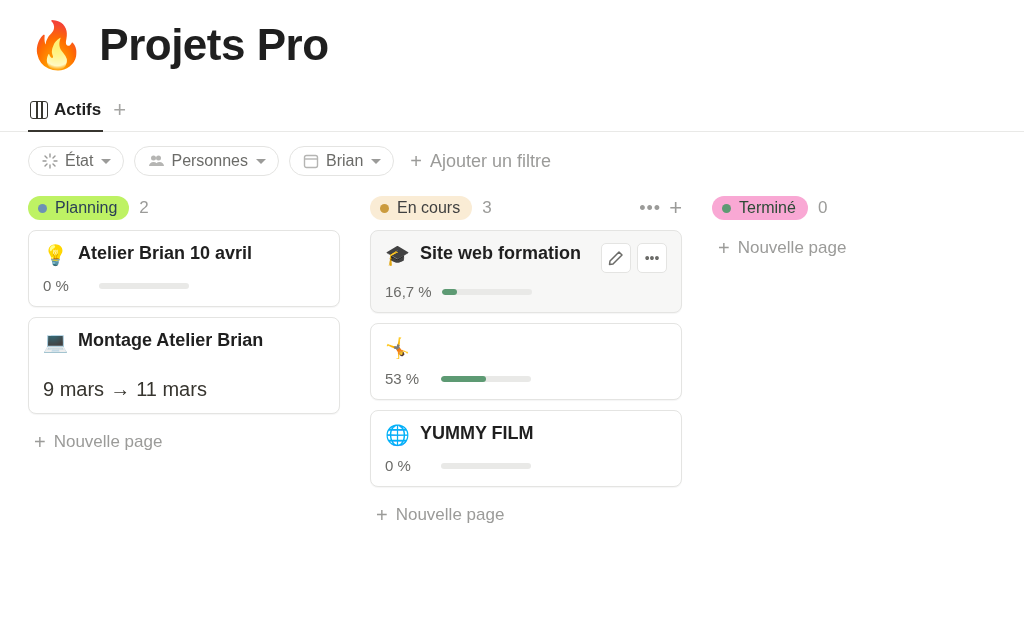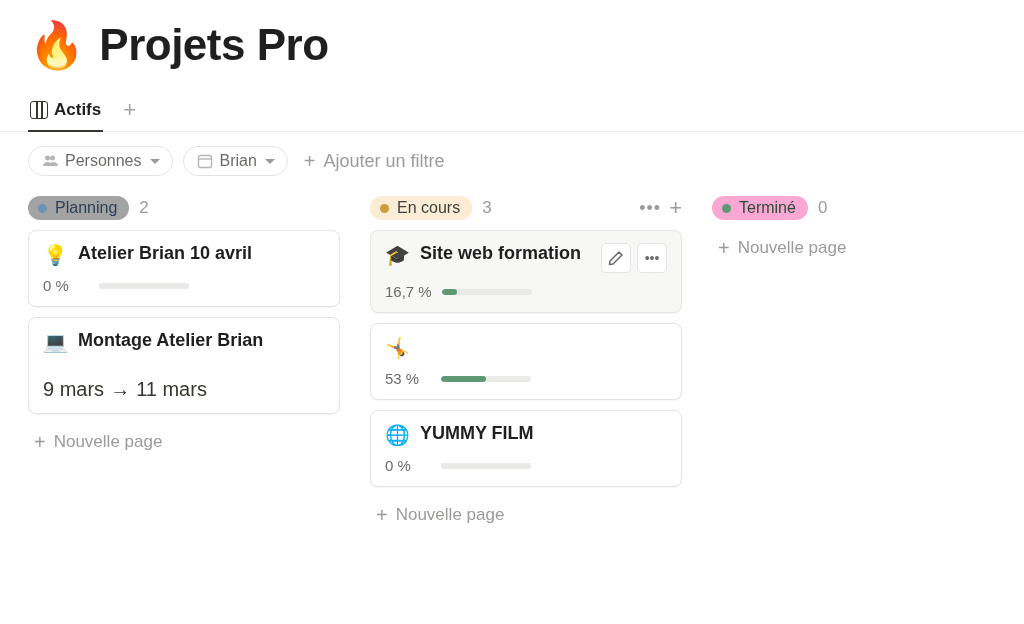--- a/index.html
+++ b/index.html
@@ -24,21 +24,20 @@
     font-size: 44px;
     font-weight: 700;
     letter-spacing: -0.5px;
     color: #1f1f1f;
   }
 
   
   .views-row {
     display: flex;
     align-items: center;
-    gap: 10px;
     padding: 18px 0 0 28px;
     border-bottom: 1px solid #e9e9e7;
     position: relative;
     text-align: center;
   }
   .view-tab {
     display: flex;
     align-items: center;
     gap: 6px;
     padding: 4px 2px 10px 2px;
@@ -126,21 +125,21 @@
     align-items: center;
     gap: 8px;
     border-radius: 14px;
     padding: 3px 12px 3px 10px;
     font-size: 16px;
     font-weight: 500;
   }
   .status-dot {
     width: 9px; height: 9px; border-radius: 50%;
   }
-  .chip-blue { background: #a3a3a3; color:#2a3f55; }
+  .chip-blue { background: #bef264; color:#2a3f55; }
   .dot-blue  { background: #6c91b5; }
   .chip-yellow { background: #faecd5; color:#404040; }
   .dot-yellow  { background: #cb9b3e; }
   .chip-green { background: #f9a8d4; color:#2d4a36; }
   .dot-green  { background: #5d9a73; }
   .col-count { color: #9b9b99; font-size: 17px; }
   .col-actions {
     margin-left: auto;
     display: flex; gap: 8px; align-items: center;
     color: #9b9b99;
@@ -220,20 +219,36 @@
 
 <div class="views-row">
   <div class="view-tab">
     <span class="board-icon"></span>
     <span>Actifs</span>
   </div>
   <div class="views-add">+</div>
 </div>
 
 <div class="filter-bar">
+  <div class="filter-pill">
+    <span class="icon-slot">
+      <svg viewBox="0 0 16 16" width="16" height="16" fill="none" stroke="#9b9b99" stroke-width="1.4" stroke-linecap="round">
+        <line x1="8" y1="1" x2="8" y2="4"></line>
+          <line x1="8" y1="12" x2="8" y2="15"></line>
+        <line x1="1" y1="8" x2="4" y2="8"></line>
+          <line x1="12" y1="8" x2="15" y2="8"></line>
+        <line x1="3" y1="3" x2="5" y2="5"></line>
+          <line x1="11" y1="11" x2="13" y2="13"></line>
+        <line x1="13" y1="3" x2="11" y2="5"></line>
+          <line x1="5" y1="11" x2="3" y2="13"></line>
+      </svg>
+    </span>
+    <span>État</span>
+    <span class="chev"></span>
+  </div>
 
   <div class="filter-pill">
     <span class="icon-slot">
       <svg viewBox="0 0 16 16" width="16" height="16" fill="#b5b5b3">
         <circle cx="5.5" cy="5" r="2.5"></circle>
           <circle cx="10.5" cy="5" r="2.5"></circle>
         <path d="M1 13c0-2.2 2-4 4.5-4S10 10.8 10 13z"></path>
           <path d="M7 13c0-2.2 2-4 4.5-4S16 10.8 16 13z"></path>
       </svg>
     </span>

